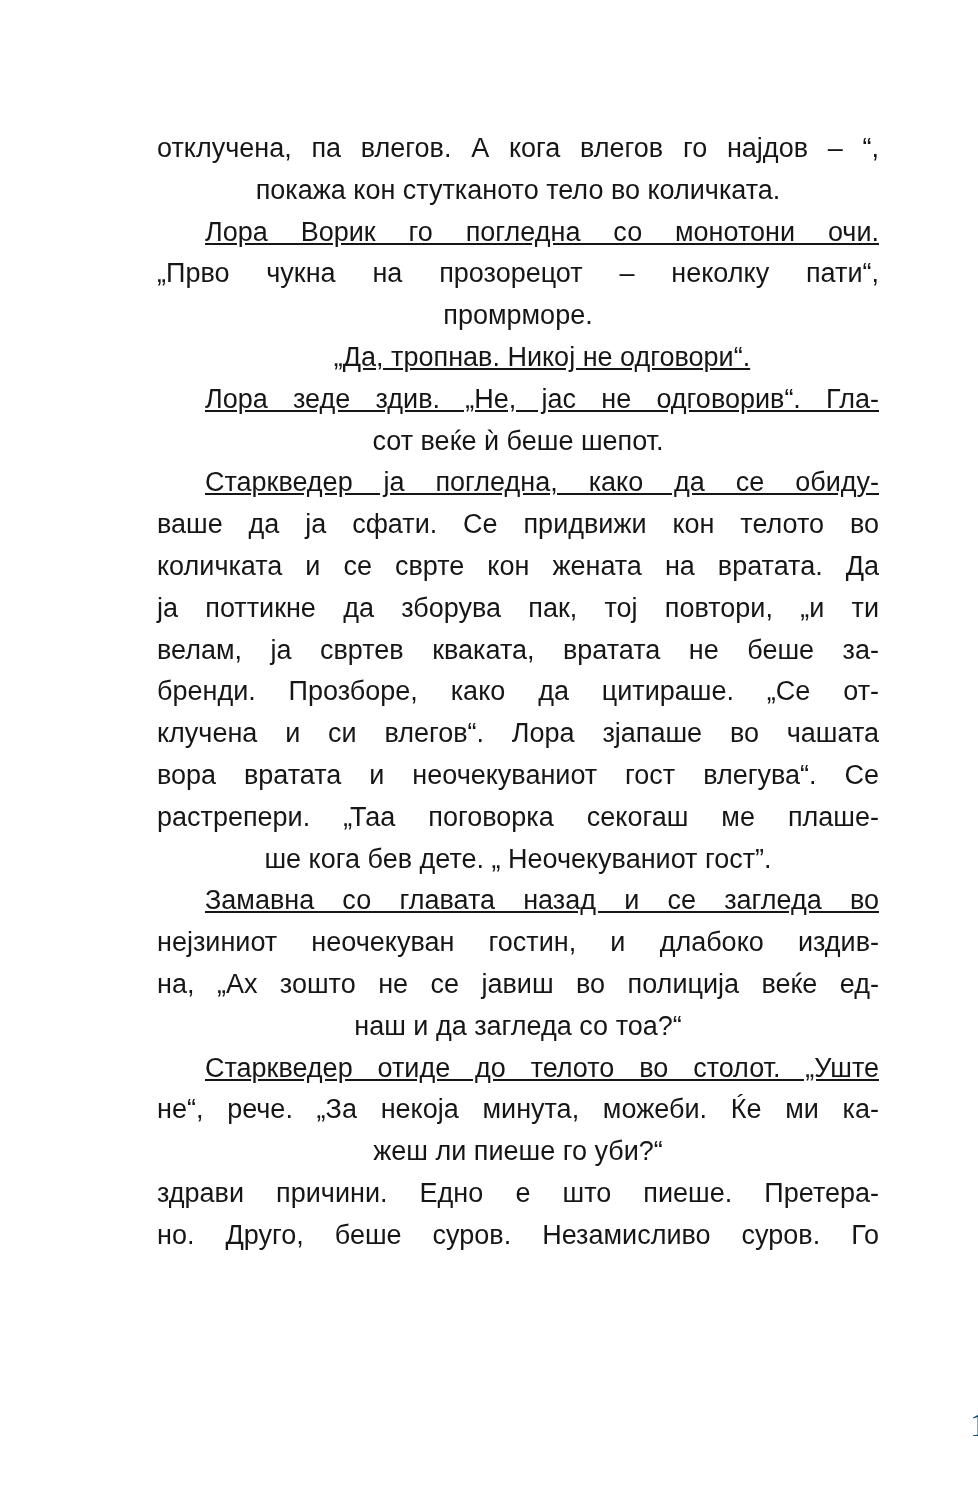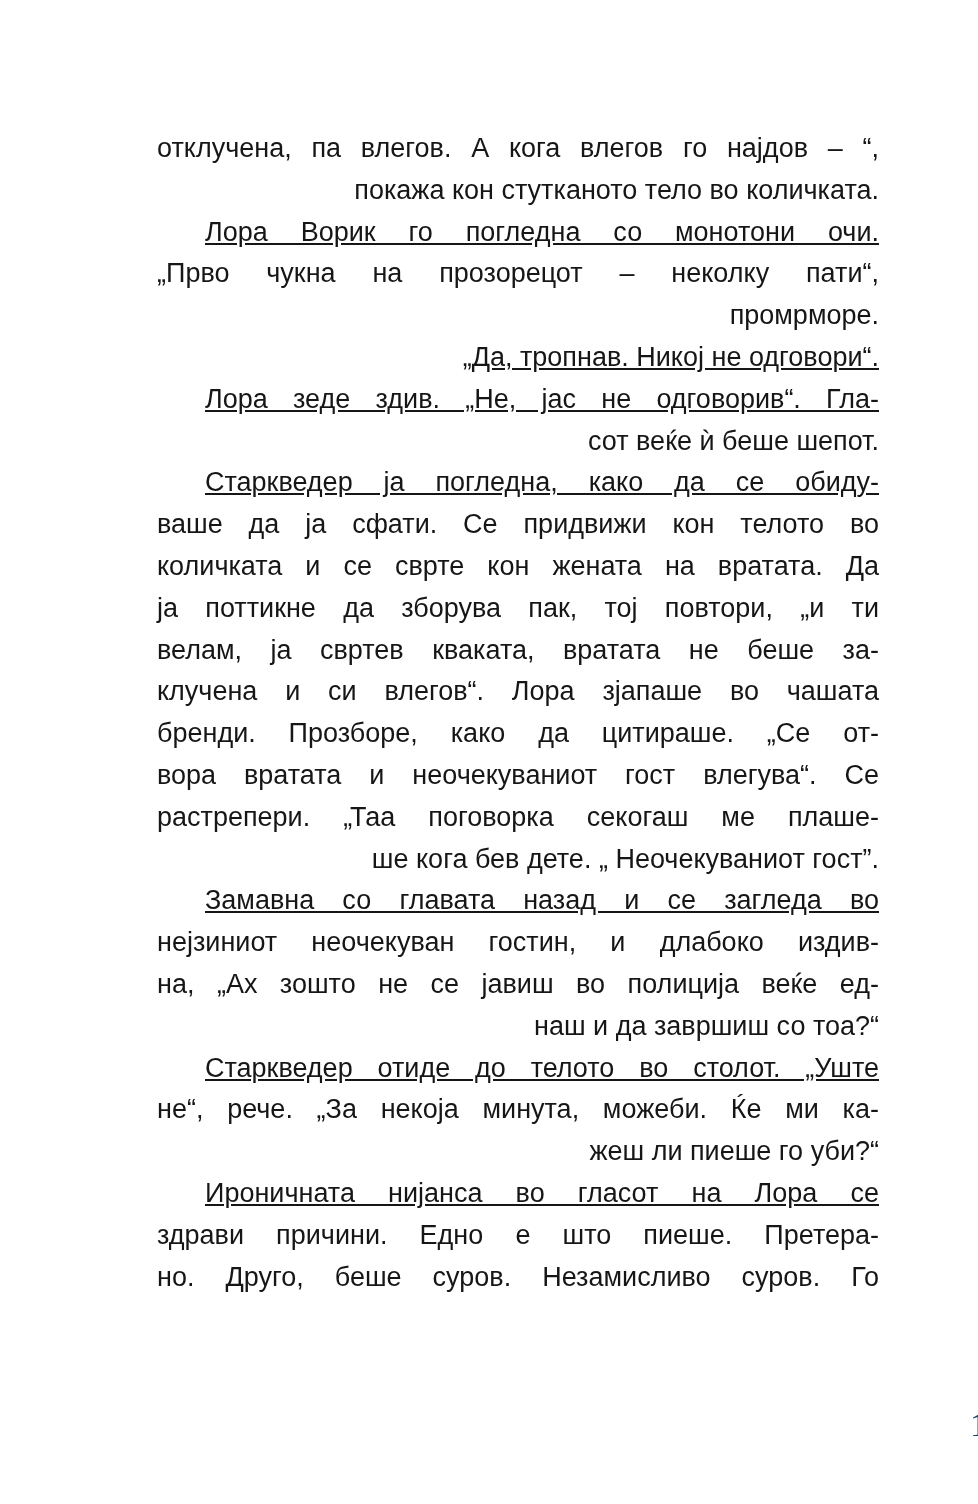--- a/index.html
+++ b/index.html
@@ -26,21 +26,21 @@
     font-size: 27px;
     line-height: 41.8px;
     color: #161616;
     white-space: normal;
   }
   .line.just {
     text-align: justify;
     text-align-last: justify;
   }
   .line.left {
-    text-align: right;
+    text-align: center;
   }
   .line.indent {
     padding-left: 48px;
     text-decoration: underline;
   }
   .page-number {
     position: absolute;
     top: 1406px;
     left: 14px;
     width: 100%;
@@ -61,30 +61,29 @@
       <div class="line just">„Прво чукна на прозорецот – неколку пати“,</div>
       <div class="line left">промрморе.</div>
       <div class="line left indent">„Да, тропнав. Никој не одговори“.</div>
       <div class="line just indent">Лора зеде здив. „Не, јас не одговорив“. Гла-</div>
       <div class="line left">сот веќе ѝ беше шепот.</div>
       <div class="line just indent">Старкведер ја погледна, како да се обиду-</div>
       <div class="line just">ваше да ја сфати. Се придвижи кон телото во</div>
       <div class="line just">количката и се сврте кон жената на вратата. Да</div>
       <div class="line just">ја поттикне да зборува пак, тој повтори, „и ти</div>
       <div class="line just">велам, ја свртев кваката, вратата не беше за-</div>
+      <div class="line just">бренди. Прозборе, како да цитираше. „Се от-</div>
       <div class="line just">клучена и си влегов“. Лора зјапаше во чашата</div>
-      <div class="line just">бренди. Прозборе, како да цитираше. „Се от-</div>
       <div class="line just">вора вратата и неочекуваниот гост влегува“. Се</div>
       <div class="line just">растрепери. „Таа поговорка секогаш ме плаше-</div>
       <div class="line left">ше кога бев дете. „ Неочекуваниот гост”.</div>
       <div class="line just indent">Замавна со главата назад и се загледа во</div>
       <div class="line just">нејзиниот неочекуван гостин, и длабоко издив-</div>
       <div class="line just">на, „Ах зошто не се јавиш во полиција веќе ед-</div>
-      <div class="line left">наш и да завршиш со тоа?“</div>
+      <div class="line left">наш и да загледа со тоа?“</div>
       <div class="line just indent">Старкведер отиде до телото во столот. „Уште</div>
       <div class="line just">не“, рече. „За некоја минута, можеби. Ќе ми ка-</div>
       <div class="line left">жеш ли пиеше го уби?“</div>
-      <div class="line just indent">Ироничната нијанса во гласот на Лора се</div>
       <div class="line just">здрави причини. Едно е што пиеше. Претера-</div>
       <div class="line just">но. Друго, беше суров. Незамисливо суров. Го</div>
     </div>
   <div class="page-number">13</div>
 </div>
 
 </body></html>

